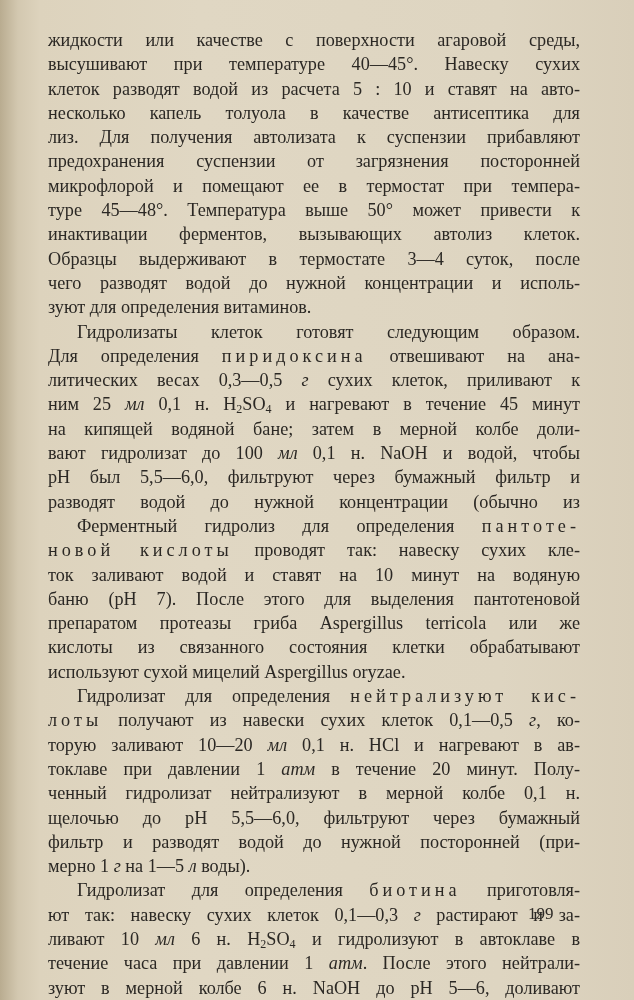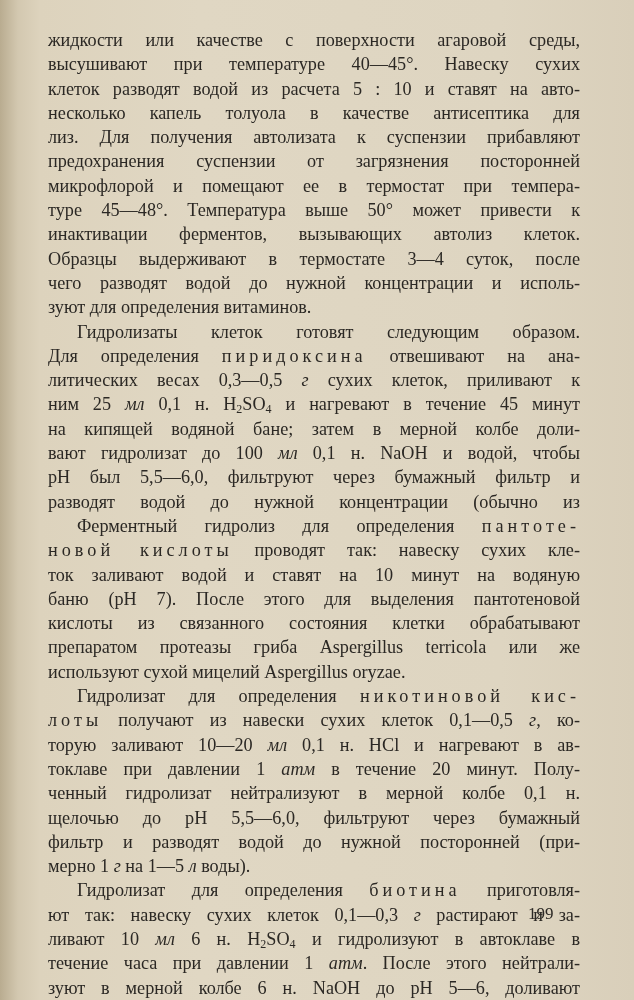--- a/index.html
+++ b/index.html
@@ -54,26 +54,26 @@
       <span class="line">на кипящей водяной бане; затем в мерной колбе доли-</span>
       <span class="line">вают гидролизат до 100 <i>мл</i> 0,1 н. NaOH и водой, чтобы</span>
       <span class="line">pH был 5,5—6,0, фильтруют через бумажный фильтр и</span>
       <span class="line">разводят водой до нужной концентрации (обычно из</span>
     </div>
   <div id="p2">
       <span class="line indent">Ферментный гидролиз для определения <span class="spaced">пантоте-</span></span>
       <span class="line"><span class="spaced">новой кислоты</span> проводят так: навеску сухих кле-</span>
       <span class="line">ток заливают водой и ставят на 10 минут на водяную</span>
       <span class="line">баню (pH 7). После этого для выделения пантотеновой</span>
+      <span class="line">препаратом протеазы гриба Aspergillus terricola или же</span>
       <span class="line">кислоты из связанного состояния клетки обрабатывают</span>
-      <span class="line">препаратом протеазы гриба Aspergillus terricola или же</span>
       <span class="line last">используют сухой мицелий Aspergillus oryzae.</span>
     </div>
   <div id="p3">
-      <span class="line indent">Гидролизат для определения <span class="spaced">никотиновой кис-</span></span>
+      <span class="line indent">Гидролизат для определения <span class="spaced">нейтрализуют кис-</span></span>
       <span class="line"><span class="spaced">лоты</span> получают из навески сухих клеток 0,1—0,5 <i>г</i>, ко-</span>
       <span class="line">торую заливают 10—20 <i>мл</i> 0,1 н. HCl и нагревают в ав-</span>
       <span class="line">токлаве при давлении 1 <i>атм</i> в течение 20 минут. Полу-</span>
       <span class="line">ченный гидролизат нейтрализуют в мерной колбе 0,1 н.</span>
       <span class="line">щелочью до pH 5,5—6,0, фильтруют через бумажный</span>
       <span class="line">фильтр и разводят водой до нужной посторонней (при-</span>
       <span class="line last">мерно 1 <i>г</i> на 1—5 <i>л</i> воды).</span>
     </div>
   <div id="p4">
       <span class="line indent">Гидролизат для определения <span class="spaced">биотина</span> приготовля-</span>

